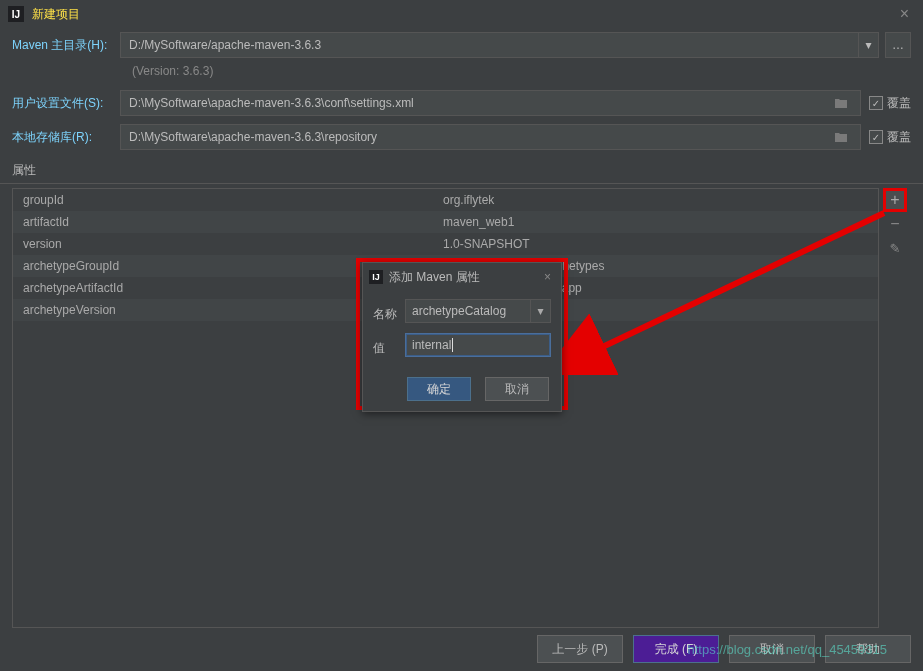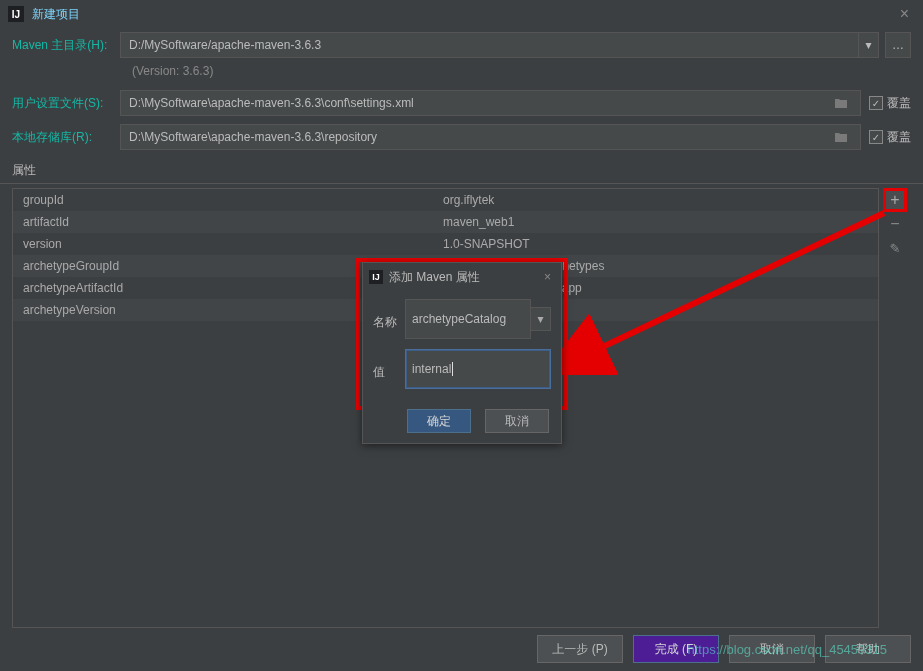--- a/index.html
+++ b/index.html
@@ -10,27 +10,27 @@
     }
     .titlebar {
       height: 28px; display: flex; align-items: center; padding: 0 8px;
       background: #3c3f41;
     }
     .titlebar .app-icon {
       width: 16px; height: 16px; background: #1e1f22;
       display: inline-flex; align-items: center; justify-content: center;
       margin-right: 8px; color: #fff; font-size:10px; font-weight:bold;
     }
-    .titlebar .title { color: #7dd3fc; }
+    .titlebar .title { color: #fde047; }
     .titlebar .spacer { flex: 1; }
     .close-btn { color: #888; font-size: 16px; cursor: pointer; padding: 0 6px; }
     .form-row {
       display: flex; align-items: center; padding: 4px 12px;
     }
-    .form-label { width: 108px; color: #14b8a6; }
+    .form-label { width: 108px; color: #7dd3fc; }
     .text-input {
       flex: 1; height: 26px; background: #45494a;
       border: 1px solid #555; color: #bbb; padding: 0 8px;
       display: flex; align-items: center;
     }
     .input-folder {
       width: 22px; height: 26px; display: flex; align-items: center; justify-content: center;
       color: #888;
     }
     .dropdown-arrow {
@@ -85,21 +85,21 @@
     .modal .m-title .m-icon {
       width: 14px; height: 14px; background: #1e1f22; display:inline-flex;
       align-items:center; justify-content:center; color:#fff; font-size:9px; font-weight:bold; margin-right:6px;
     }
     .modal .m-title .m-text { flex:1; color:#bbb; }
     .modal .m-title .m-close { color:#888; cursor:pointer; padding:0 4px; }
     .modal .m-body { padding: 8px 10px; }
     .modal .m-row { display:flex; align-items:center; margin-bottom: 10px; }
     .modal .m-label { width: 32px; color:#bbb;margin-top:6px; }
     .modal .m-input {
-      flex:1; height:40px; background:#45494a; border:1px solid #555; color:#bbb;
+      flex:1; height:24px; background:#45494a; border:1px solid #555; color:#bbb;
       padding:0 6px; display:flex; align-items:center; font-size:12px;
     }
     .modal .m-input.focused { border:1px solid #4a6e9b; box-shadow: 0 0 0 1px #3b5d87 inset; background:#45494a; }
     .modal .m-dd { width:20px; height:24px; background:#45494a; border:1px solid #555; border-left:none; display:flex; align-items:center; justify-content:center; color:#aaa; }
     .modal .m-buttons { display:flex; justify-content:center; gap:14px; padding: 2px 0 10px; }
     .modal .m-btn {
       width: 64px; height: 24px; display:flex; align-items:center; justify-content:center;
       font-size:12px;
     }
     .modal .m-btn.primary { background:#365880; border:1px solid #4c708c; color:#d6d6d6;margin-left:32px; }

